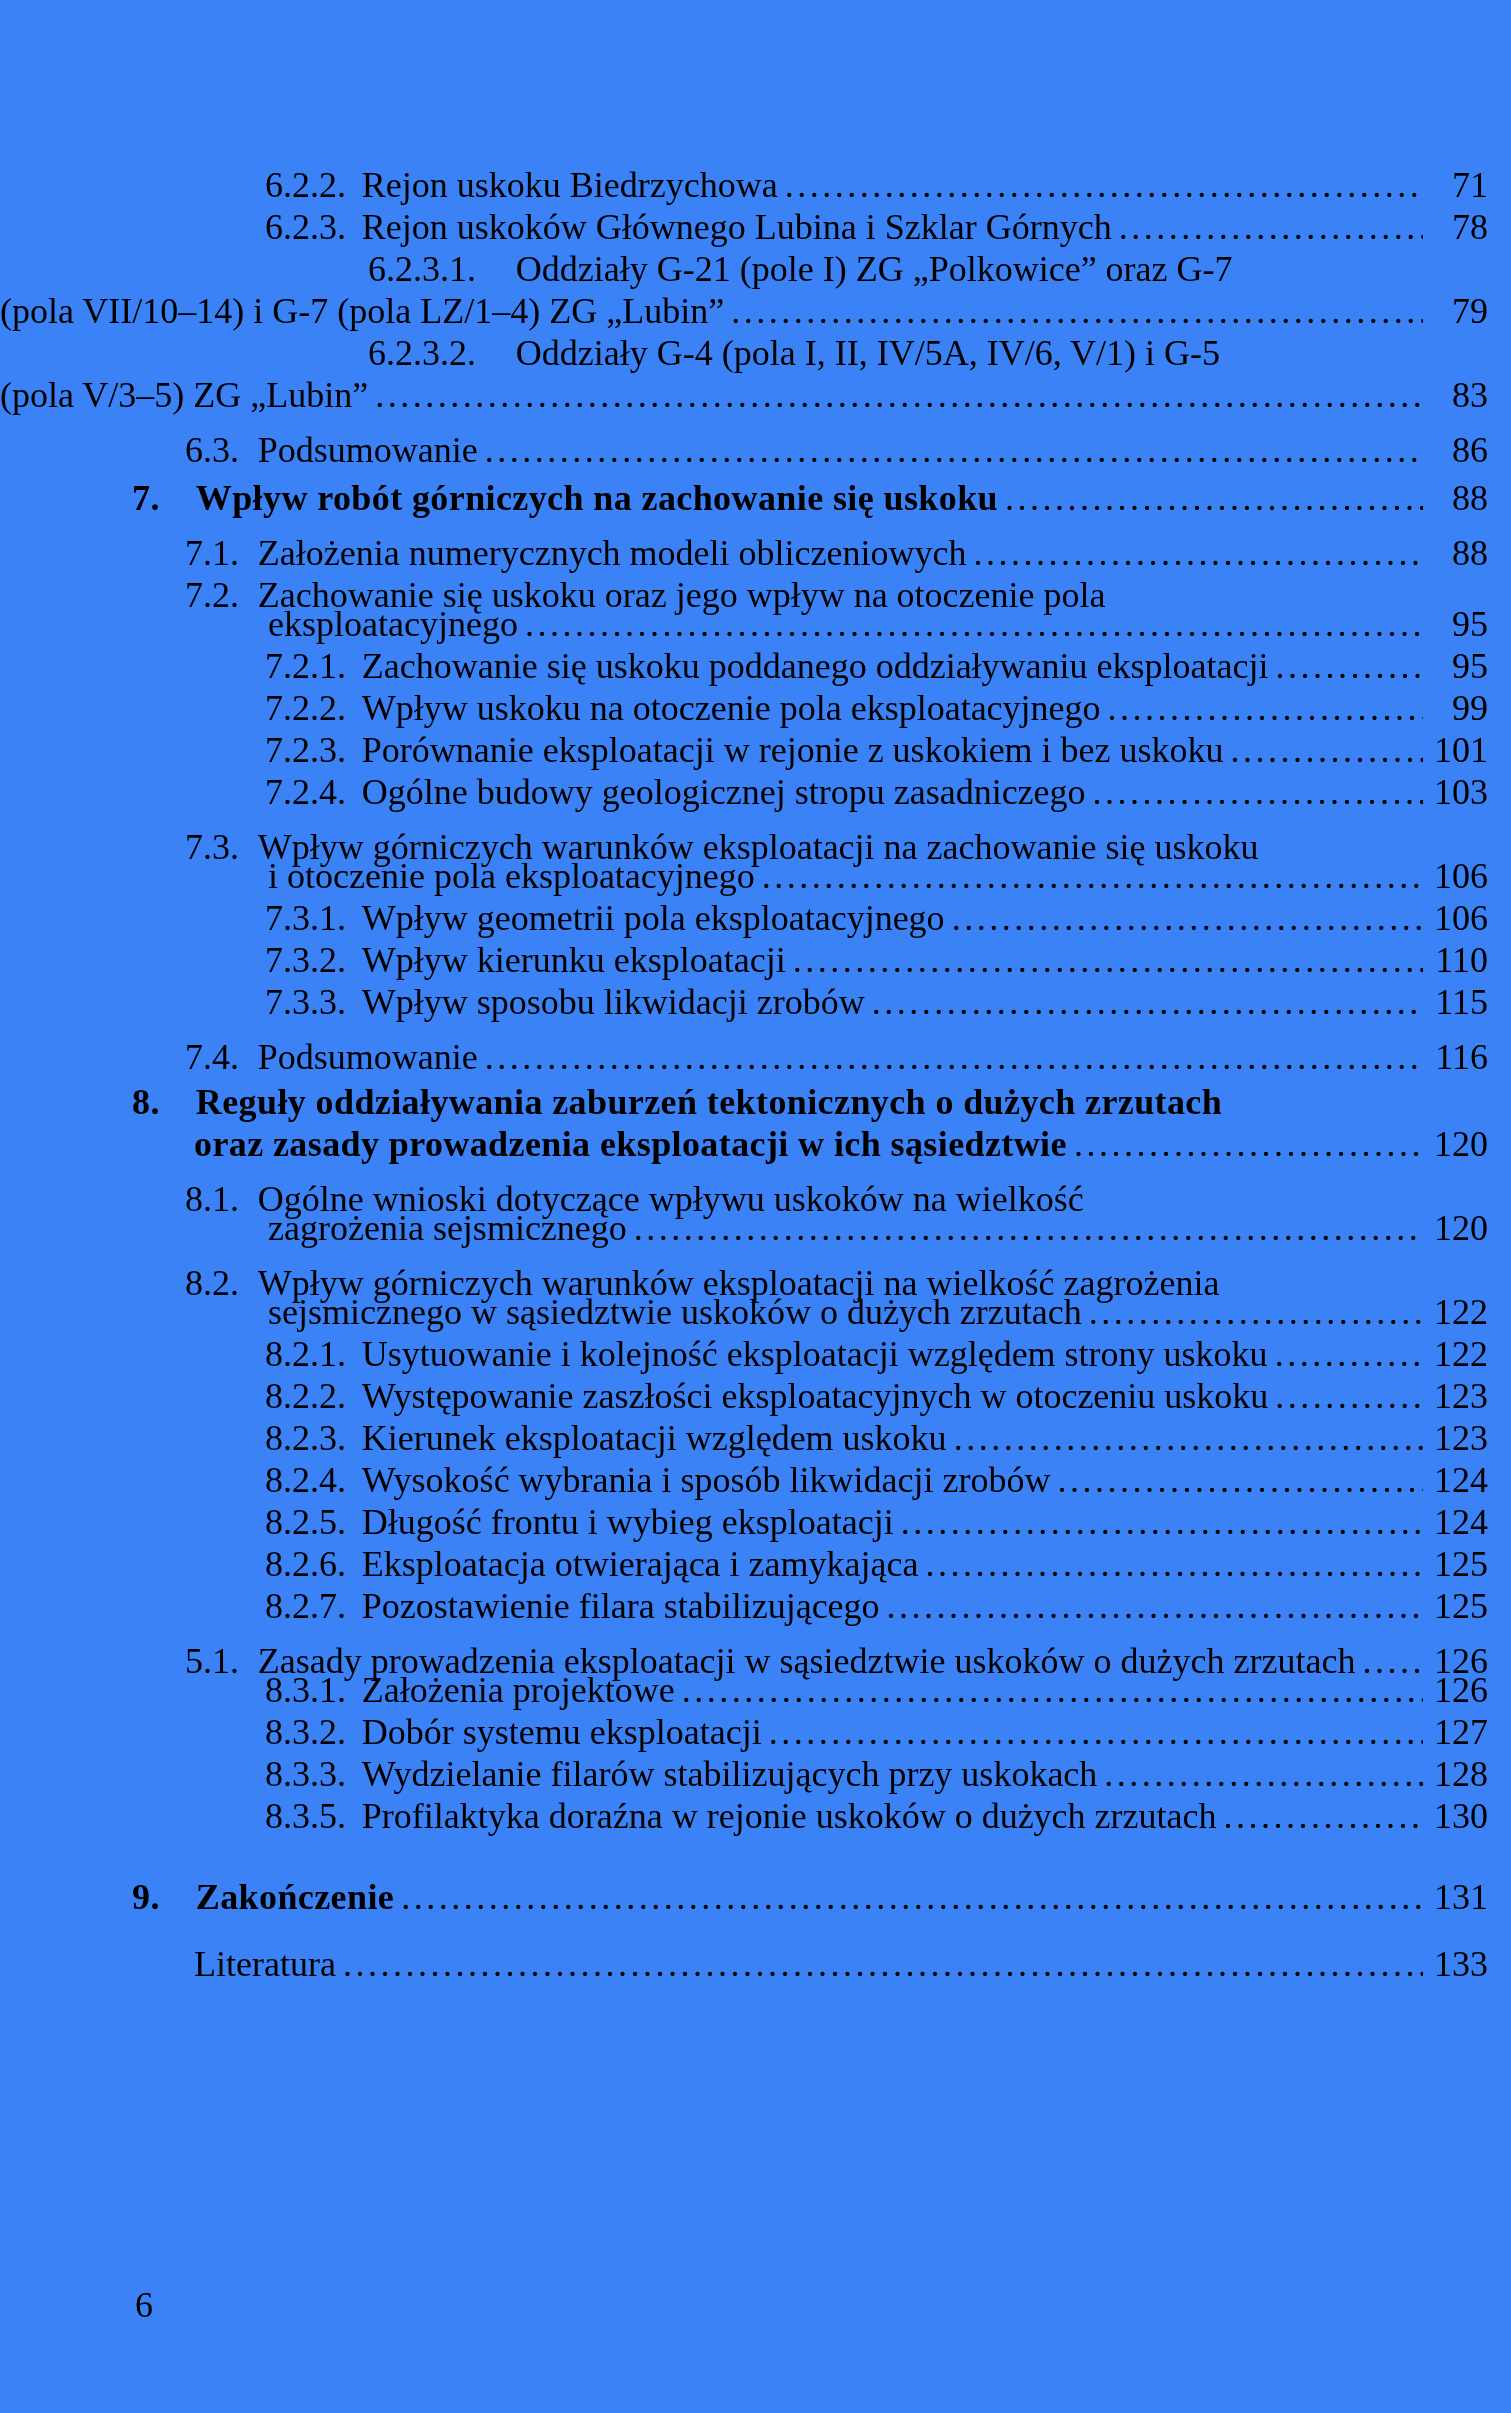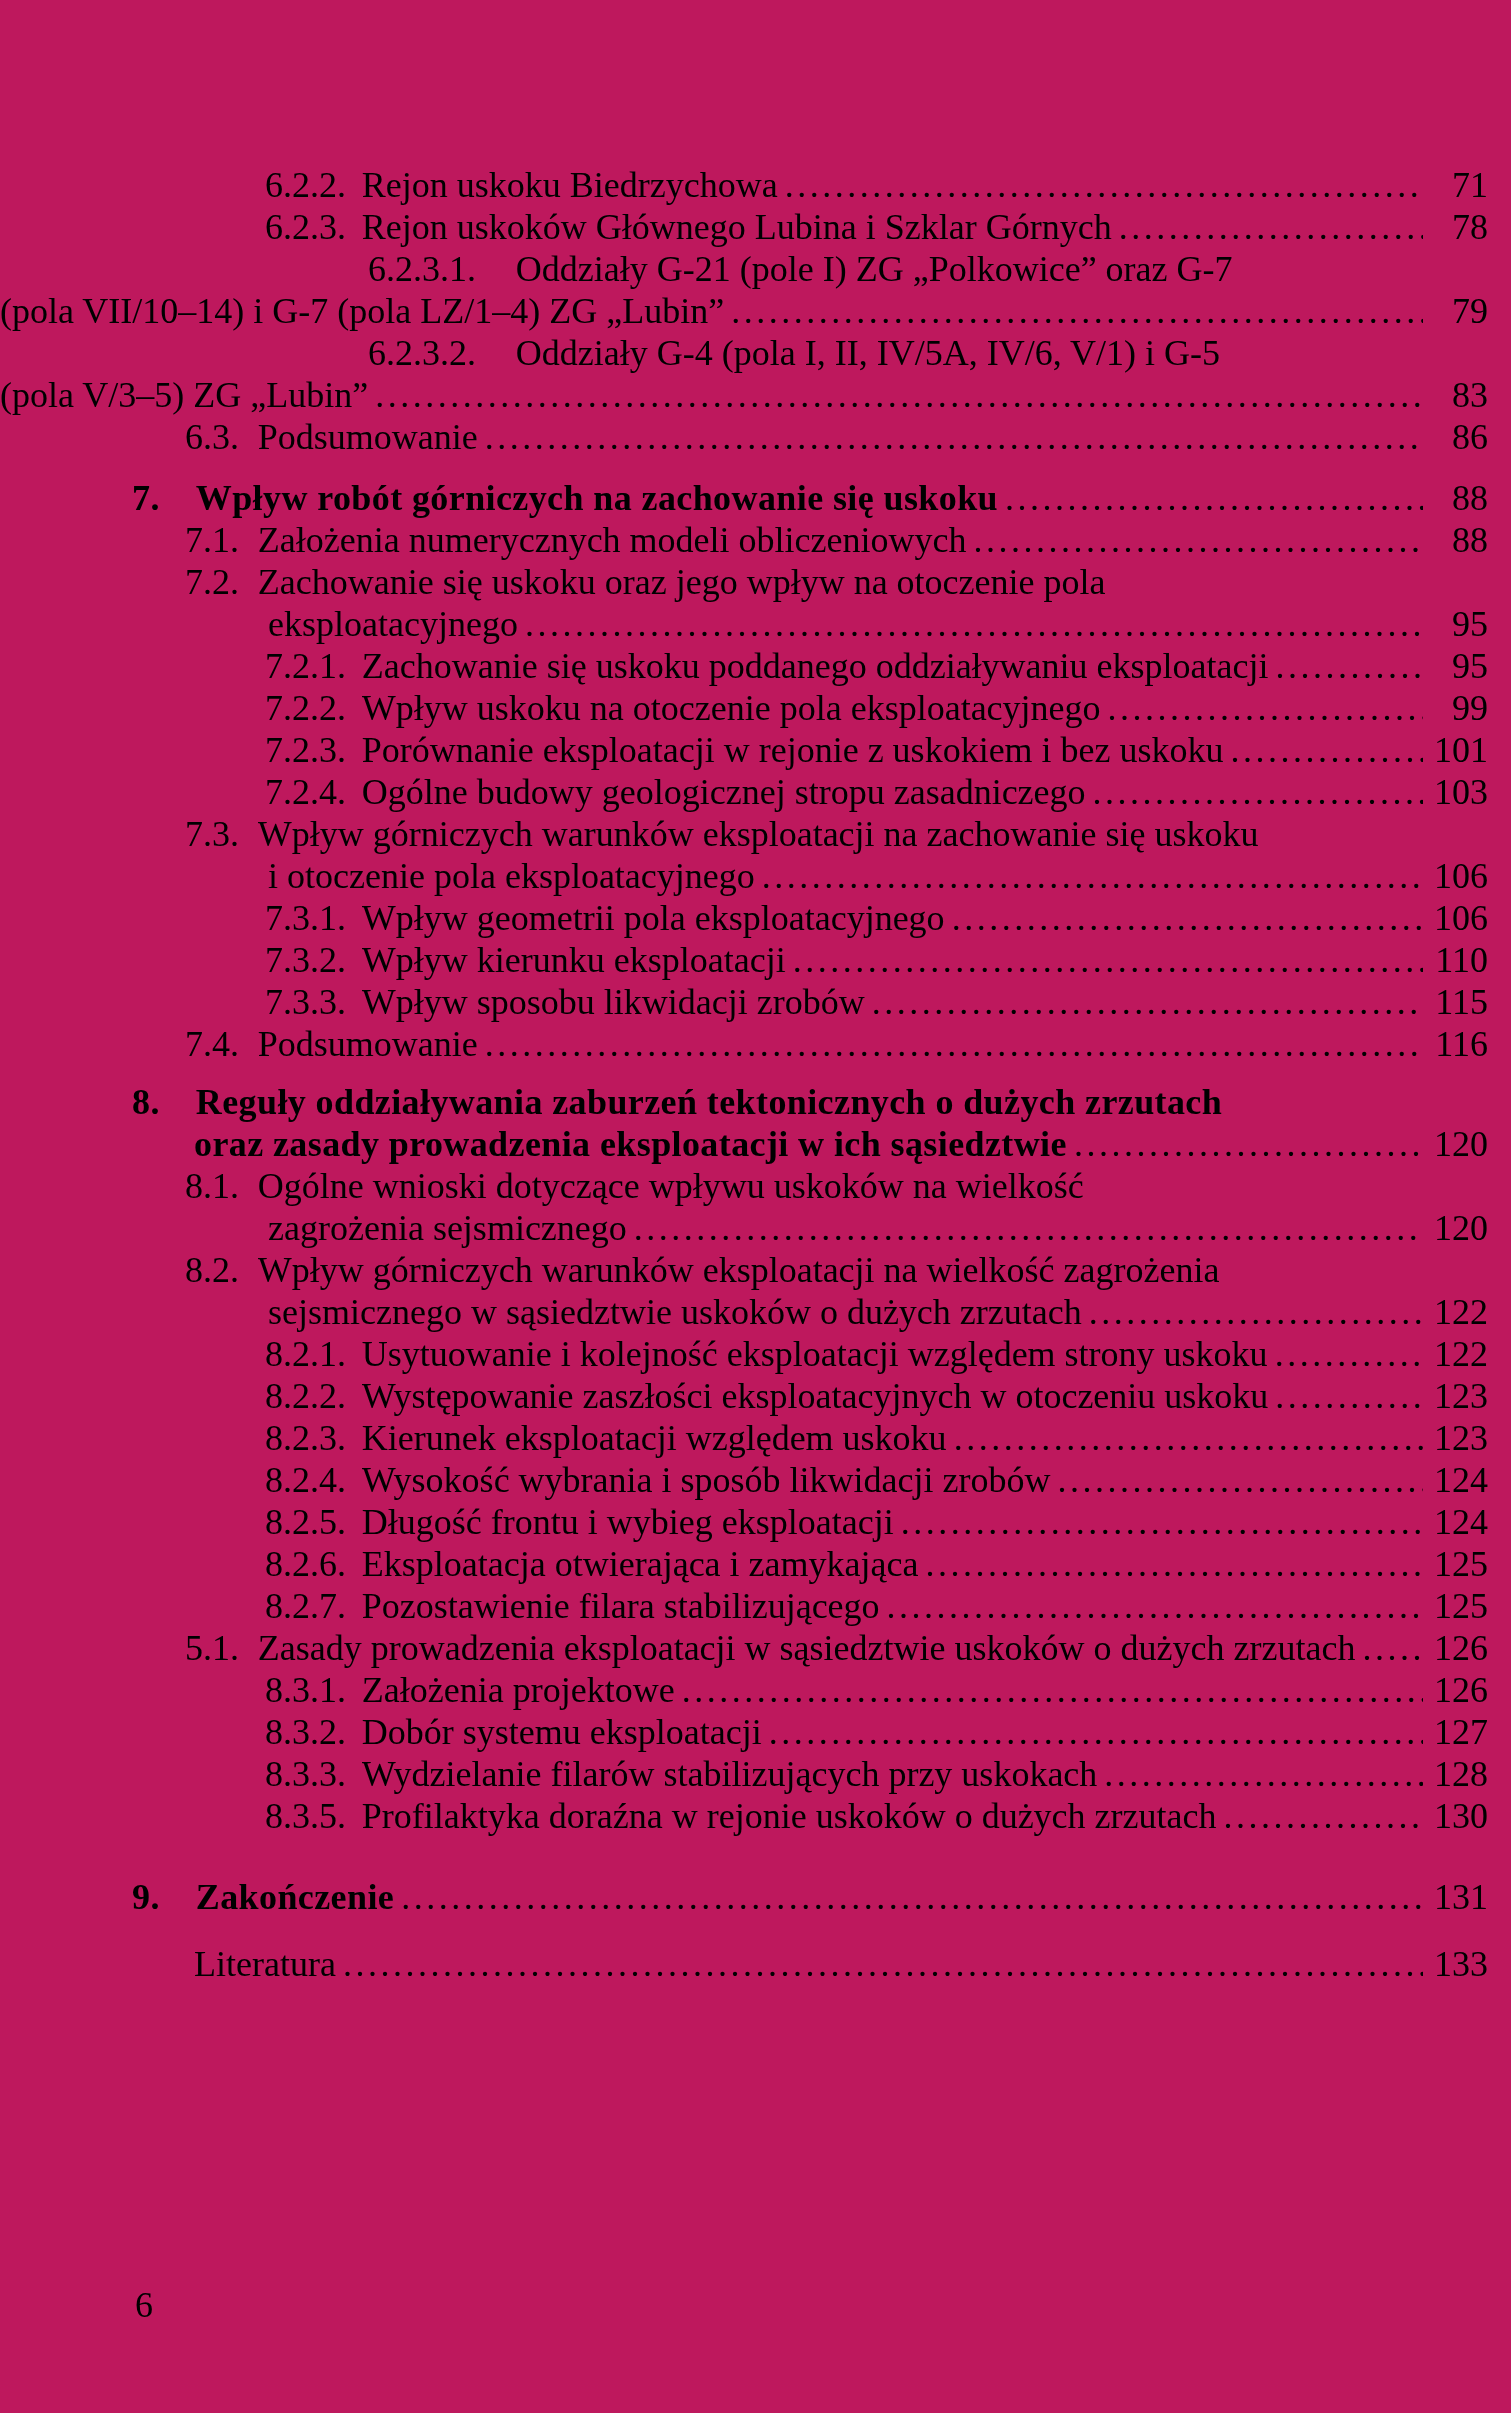--- a/index.html
+++ b/index.html
@@ -3,21 +3,21 @@
 <meta charset="utf-8">
 <style>
   html, body { margin: 0; padding: 0; background: #ffffff; }
   body {
     width: 1512px; height: 2413px;
     position: relative;
     font-family: "Liberation Serif", "DejaVu Serif", serif;
     font-size: 36px; color: #000;
     overflow: hidden;
   }
-  .page { position: absolute; inset: 0; background: #be185d; }
+  .page { position: absolute; inset: 0; background: #3b82f6; }
   .toc {
     position: absolute; top: 164px; left: 0;
     width: 1488px;
   }
   .row {
     display: flex; align-items: baseline;
     line-height: 42px; height: 42px;
     white-space: nowrap;
   }
   .num { flex: 0 0 auto; margin-right: 8.8px; }
@@ -26,21 +26,21 @@
     flex: 1 1 0; min-width: 0;
     overflow: hidden; white-space: nowrap;
     letter-spacing: 3.5px; padding: 0 5.3px 0 7px;
   }
   .leader::after {
     content: "..........................................................................................................................................";
   }
   .pg { flex: 0 0 auto; min-width: 65px; text-align: right; }
   
   .l1 { padding-left: 132px; } .l1 .num { min-width: 55px; }
-  .l2 { padding-left: 185px; } .l2 .num { min-width: 64px; }
+  .l2 { padding-left: 185px; } .l2 .num { min-width: 64px; margin-top: 13px; }
   .l3 { padding-left: 265px; } .l3 .num { min-width: 88px; }
   .l4 { padding-left: 368px; gap: 28px; } .l4 .num { min-width: 111px; }
   
   .c1 { padding-left: 194px; }
   .c2 { padding-left: 268px; }
   .c4 { }
   
   .bold .num, .bold .txt { font-weight: 700; letter-spacing: 0.4px; }
   
   .g22 { margin-top: 19.4px; }

